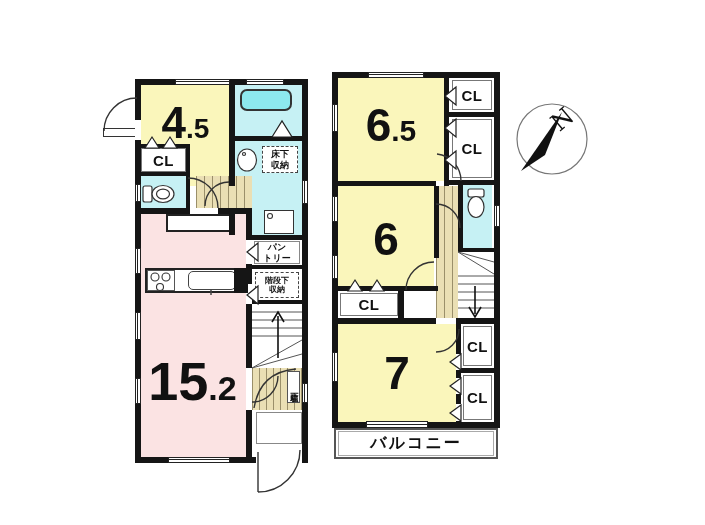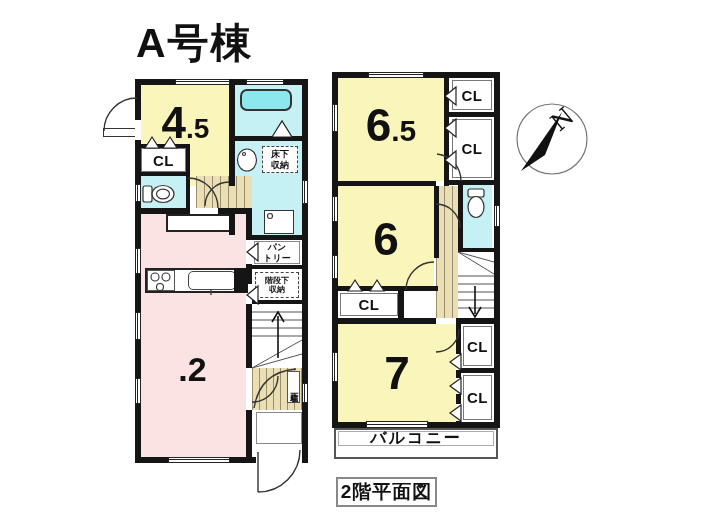--- a/index.html
+++ b/index.html
@@ -41,21 +41,20 @@
   .balcony-outer { position:absolute; border:2px solid #555; background:#fff; }
   .balcony-inner { position:absolute; border:1px solid #aaa; display:flex; align-items:center;
                    justify-content:center; font-size:16px; font-weight:bold; letter-spacing:2px; }
   .overlay { position:absolute; left:0; top:0; pointer-events:none; }
 </style>
 </head>
 <body>
 
 <div class="stage">
 
-  <div class="title">A号棟</div>
 
   <div class="fill c-yellow" style="left:141px;top:85px;width:89px;height:101px;"></div>
   <div class="fill c-cyan" style="left:235px;top:85px;width:67px;height:51px;"></div>
   <div class="fill c-cyan" style="left:235px;top:141px;width:67px;height:94px;"></div>
   <div class="fill c-cyan" style="left:141px;top:176px;width:45px;height:32px;"></div>
   <div class="fill stripes-v" style="left:196px;top:176px;width:56px;height:32px;"></div>
   <div class="fill c-pink" style="left:141px;top:214px;width:105px;height:243px;"></div>
   <div class="fill stripes-g" style="left:252px;top:368px;width:50px;height:42px;"></div>
 
   <div class="tub" style="left:240px;top:89px;width:52px;height:22px;"></div>
@@ -115,20 +114,21 @@
   </div>
   <div class="vtext" style="left:287px;top:371px;width:13px;height:32px;">
     <span>下駄箱</span>
   </div>
 
   <div class="num-wrap" style="left:141px;top:98px;width:89px;height:60px;">
     <span class="n-main" style="font-size:44px;">4</span>
       <span class="n-frac" style="font-size:28px;">.5</span>
   </div>
   <div class="num-wrap" style="left:133px;top:350px;width:119px;height:62px;">
+    <span class="n-main" style="font-size:54px;">15</span>
       <span class="n-frac" style="font-size:34px;">.2</span>
   </div>
 
   <div class="fill c-yellow" style="left:338px;top:78px;width:106px;height:103px;"></div>
   <div class="fill c-yellow" style="left:338px;top:186px;width:96px;height:100px;"></div>
   <div class="fill c-yellow" style="left:338px;top:324px;width:118px;height:98px;"></div>
   <div class="fill stripes-v" style="left:436px;top:186px;width:22px;height:132px;"></div>
   <div class="fill c-cyan" style="left:463px;top:185px;width:29px;height:63px;"></div>
 
   <div class="outline" style="left:332px;top:72px;width:168px;height:356px;"></div>
@@ -178,27 +178,24 @@
       <span class="n-frac">.5</span>
   </div>
   <div class="num-wrap" style="left:338px;top:212px;width:96px;height:58px;">
     <span class="n-main">6</span>
   </div>
   <div class="num-wrap" style="left:338px;top:346px;width:118px;height:58px;">
     <span class="n-main">7</span>
   </div>
 
   <div class="balcony-outer" style="left:334px;top:428px;width:164px;height:31px;"></div>
-  <div class="balcony-inner" style="left:338px;top:431px;width:156px;height:15px;">
+  <div class="balcony-inner" style="left:338px;top:431px;width:156px;height:25px;">
     <span>バルコニー</span>
   </div>
 
-  <div class="caption" style="left:336px;top:477px;width:101px;height:30px;">
-    <span>2階平面図</span>
-  </div>
 
   <svg class="overlay" width="705" height="525" viewBox="0 0 705 525">
     <g stroke="#333" stroke-width="1.4" fill="none">
       <path d="M 205 206 A 24 24 0 0 1 229 182"></path>
       <path d="M 188 178 A 30 30 0 0 1 218 208"></path>
       <path d="M 252 402 A 26 26 0 0 0 278 376"></path>
       <path d="M 254 408 Q 260 372 296 369"></path>
       <path d="M 258 452 L 258 492 M 258 492 A 42 42 0 0 0 300 450"></path>
       <path d="M 104 131 A 33 33 0 0 1 137 98"></path>
       <path d="M 437 154 A 27 27 0 0 1 461 181"></path>

